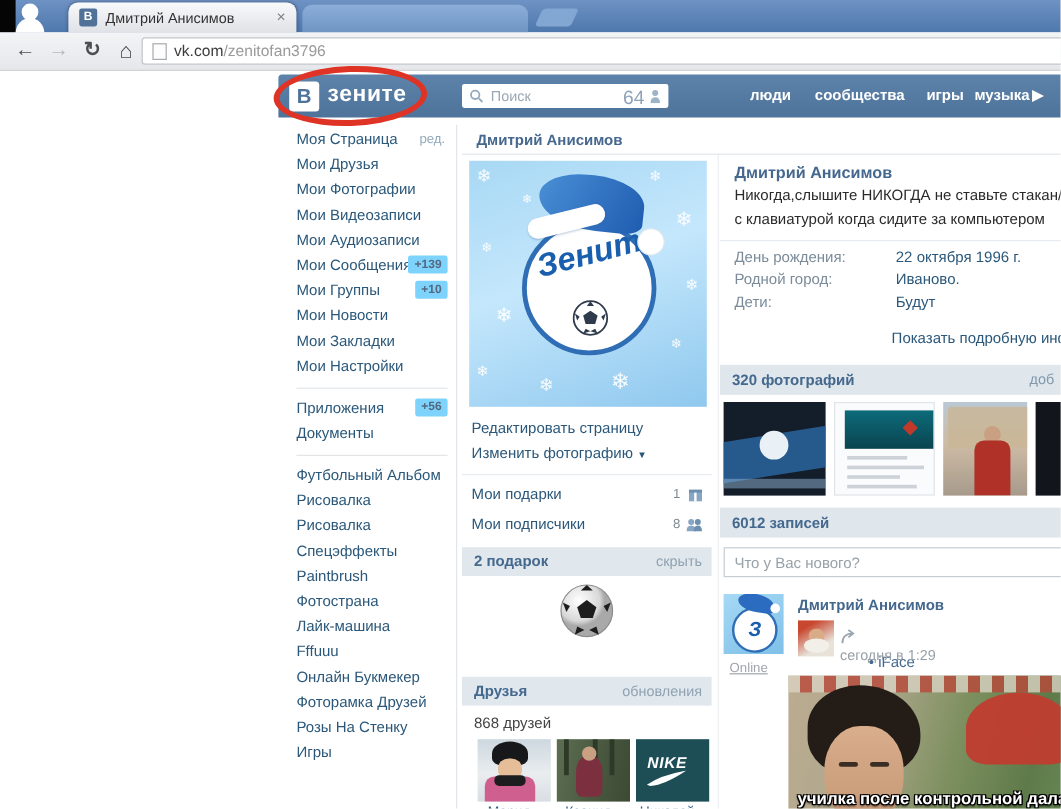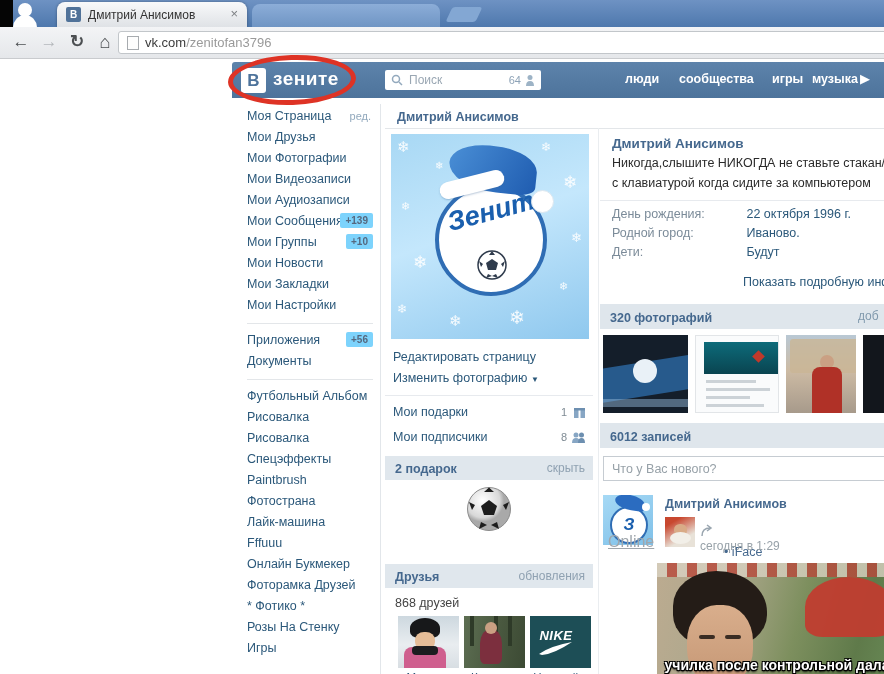--- a/index.html
+++ b/index.html
@@ -30,25 +30,25 @@
   .url-text{position:absolute;left:26px;top:3px;font-size:13px;color:#3c3c3c;white-space:nowrap;}
   .url-text .path{color:#9a9a9a;}
   
   .vkheader{left:232px;top:62px;width:652px;height:36px;background:linear-gradient(#5d83ab,#4d739b);
      border-radius:3px 0 0 0;}
   .vklogo-box{position:absolute;left:9px;top:6px;width:25px;height:25px;background:#fff;border-radius:3px;
      color:#4d739b;font-weight:bold;font-size:17px;text-align:center;line-height:25px;}
   .vklogo-text{position:absolute;left:41px;top:6px;color:#fff;font-weight:bold;font-size:19px;letter-spacing:.5px;}
   .red-oval{left:228px;top:55px;width:118px;height:40px;border:5px solid #de3325;border-radius:50%;
      transform:rotate(-2deg);z-index:9;}
-  .vksearch{position:absolute;left:153px;top:8px;width:156px;height:20px;background:#fff;border-radius:2px;}
+  .vksearch{position:absolute;left:153px;top:8px;width:172px;height:20px;background:#fff;border-radius:2px;}
   .vksearch input{position:absolute;left:22px;top:2px;width:100px;border:0;outline:0;font-size:12px;
      color:#555;font-family:"Liberation Sans",sans-serif;}
   .vksearch input::placeholder{color:#9aa7b3;opacity:1;}
-  .srch-count{position:absolute;right:20px;top:4px;font-size:11px;color:#8ea3b7;}
+  .srch-count{position:absolute;right:20px;top:4px;font-size:16px;color:#8ea3b7;}
   .hnav{position:absolute;top:10px;color:#fff;font-weight:bold;font-size:12.5px;white-space:nowrap;}
   .harrow{position:absolute;left:628px;top:9px;color:#fff;font-size:13px;}
   
   .crumbband{left:385px;top:104px;width:499px;height:24px;background:#fff;border-bottom:1px solid #e3e6e9;}
   .crumb{position:absolute;left:12px;top:6px;font-size:12.5px;font-weight:bold;color:#45688e;}
   .vline1{left:380px;top:104px;height:570px;border-left:1px solid #e2e6ea;}
   .vline2{left:598px;top:128px;height:546px;border-left:1px solid #eaedf0;}
   
   .sidebar{left:237px;top:106px;width:138px;}
   .sb-item{position:relative;height:21px;line-height:21px;font-size:12.5px;padding-left:10px;}
@@ -134,21 +134,21 @@
   .statusinput::placeholder{color:#97a1a8;opacity:1;}
   
   .post{position:relative;margin-top:14px;height:200px;}
   .pavatar{position:absolute;left:3px;top:0;width:50px;height:50px;overflow:hidden;
      background:linear-gradient(150deg,#a6d9f5,#7fc0e8);}
   .pav-circle{position:absolute;left:7px;top:11px;width:34px;height:34px;background:#fff;border:2px solid #2f6db4;
      border-radius:50%;color:#1a5fae;font-style:italic;font-weight:bold;font-size:17px;text-align:center;line-height:34px;}
   .pav-hat{position:absolute;left:12px;top:0px;width:30px;height:15px;background:#2b6cc0;
      border-radius:60% 80% 20% 80%;transform:rotate(8deg);}
   .pav-pom{position:absolute;left:39px;top:8px;width:8px;height:8px;background:#fff;border-radius:50%;}
-  .online{position:absolute;left:8px;top:38px;font-size:16px;color:#9fa6ac;text-decoration:underline;}
+  .online{position:absolute;left:8px;top:56px;font-size:11px;color:#9fa6ac;text-decoration:underline;}
   .pauthor{position:absolute;left:65px;top:2px;font-size:12.5px;font-weight:bold;color:#45688e;}
   .rthumb{position:absolute;left:65px;top:22px;width:30px;height:30px;overflow:hidden;
      background:linear-gradient(150deg,#c8472f 20%,#e8e2d8 70%);}
   .rthumb .fc{position:absolute;left:9px;top:7px;width:13px;height:12px;background:#d9ab87;border-radius:45%;}
   .rthumb .bd{position:absolute;left:5px;top:15px;width:21px;height:12px;background:#f2efe8;border-radius:50%;}
   .rarrow{position:absolute;left:100px;top:29px;}
   .iface{position:absolute;left:124px;top:26px;font-size:12.5px;font-weight:normal;color:#45688e;margin-top:24px;}
   .ptime{position:absolute;left:100px;top:44px;font-size:12px;color:#97a1a8;}
   .meme{position:absolute;left:57px;top:68px;width:240px;height:170px;overflow:hidden;
      background:linear-gradient(105deg,#bcab90 0%,#ada88d 28%,#7d8f5e 55%,#5f7a4a 78%,#6b8f5a 100%);}
@@ -241,21 +241,20 @@
     <div class="sb-item"><a>Футбольный Альбом</a></div>
     <div class="sb-item"><a>Рисовалка</a></div>
     <div class="sb-item"><a>Рисовалка</a></div>
     <div class="sb-item"><a>Спецэффекты</a></div>
     <div class="sb-item"><a>Paintbrush</a></div>
     <div class="sb-item"><a>Фотострана</a></div>
     <div class="sb-item"><a>Лайк-машина</a></div>
     <div class="sb-item"><a>Fffuuu</a></div>
     <div class="sb-item"><a>Онлайн Букмекер</a></div>
     <div class="sb-item"><a>Фоторамка Друзей</a></div>
-    <div class="sb-item"><a>* Фотико *</a></div>
     <div class="sb-item"><a>Розы На Стенку</a></div>
     <div class="sb-item"><a>Игры</a></div>
   </div>
 
   <div class="abs midcol">
     <div class="avatar">
       <span class="flake" style="left:6px;top:4px;font-size:15px;">❄</span>
       <span class="flake" style="left:44px;top:26px;font-size:10px;">❄</span>
       <span class="flake" style="left:88px;top:8px;font-size:19px;">❄</span>
       <span class="flake" style="left:150px;top:6px;font-size:12px;">❄</span>

